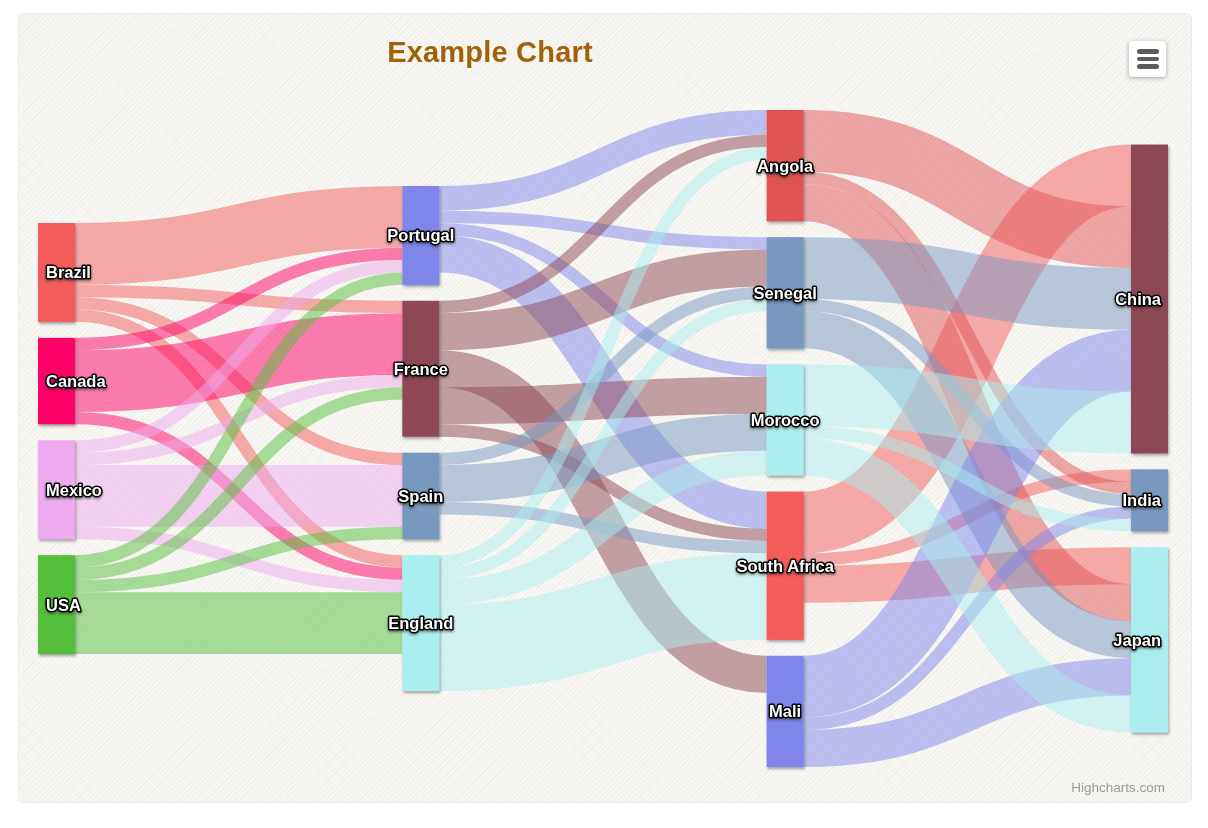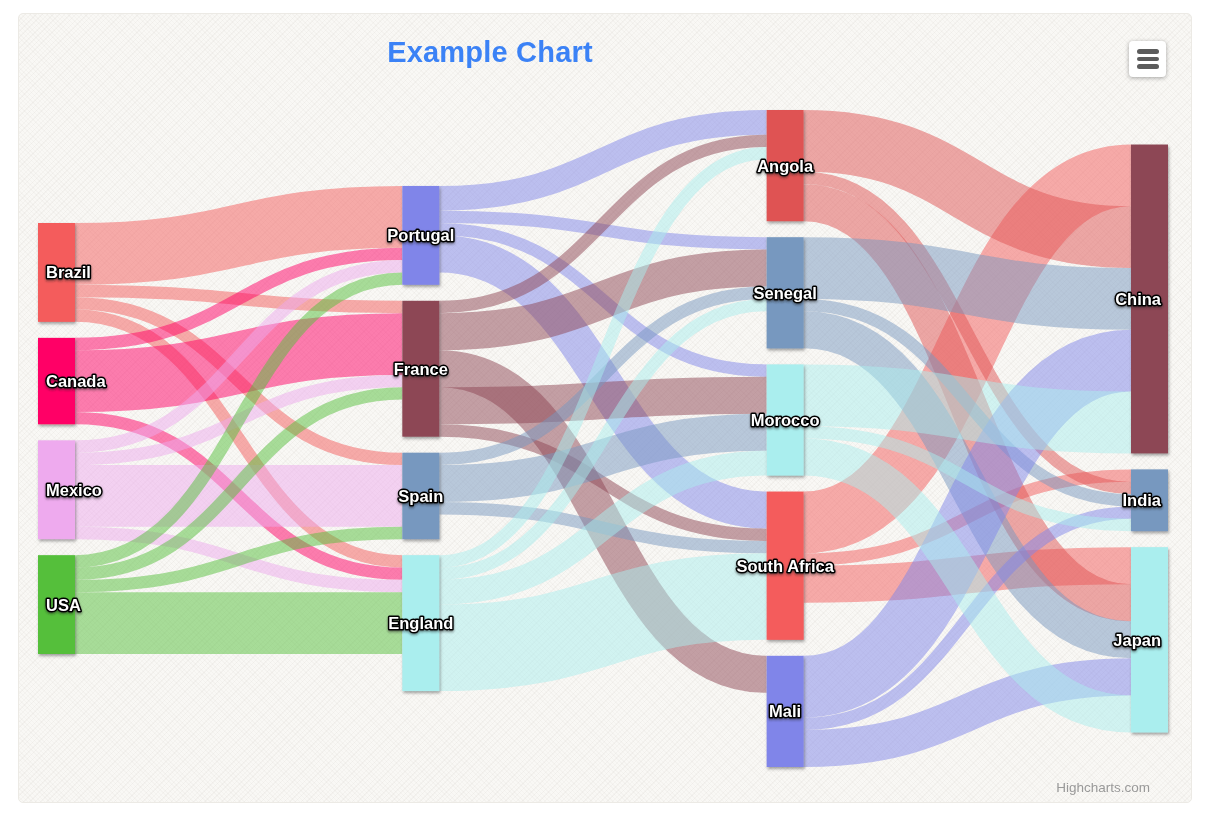--- a/index.html
+++ b/index.html
@@ -9,33 +9,33 @@
     position:absolute;left:18px;top:13px;width:1172px;height:788px;
     background-color:#f9f8f5;
     background-image:
       repeating-linear-gradient(135deg, rgba(160,150,140,0.07) 0px, rgba(160,150,140,0.07) 1px, transparent 1px, transparent 4px),
       repeating-linear-gradient(45deg, rgba(160,150,140,0.05) 0px, rgba(160,150,140,0.05) 1px, transparent 1px, transparent 3px);
     border:1px solid #eceae5;
     border-radius:5px;
   }
   .chart-title{
     position:absolute;left:0;top:36px;width:980px;margin:0;
-    text-align:center;font-size:29px;font-weight:bold;color:#3b82f6;
+    text-align:center;font-size:29px;font-weight:bold;color:#a16207;
     letter-spacing:0.2px;
   }
   .menu-btn{
     position:absolute;left:1129px;top:41px;width:37px;height:36px;
     background:#ffffff;border:0;border-radius:4px;cursor:pointer;
     box-shadow:0 1px 4px rgba(60,60,60,0.45);
     display:flex;align-items:center;justify-content:center;padding:0;
   }
   .menu-icon{display:flex;flex-direction:column;gap:3px;}
   .menu-icon i{display:block;width:22px;height:4.5px;background:#5c5c5c;border-radius:2.5px;}
   .credits{
-    position:absolute;right:58px;top:780px;
+    position:absolute;right:43px;top:780px;
     font-size:13.5px;color:#999999;text-decoration:none;
   }
   svg.sankey{position:absolute;left:0;top:0;}
   .node-label{
     font-family:"Liberation Sans","DejaVu Sans",sans-serif;
     font-size:16.5px;font-weight:bold;
     fill:#ffffff;stroke:#000000;stroke-width:3px;
     paint-order:stroke;stroke-linejoin:round;
   }
 </style>

